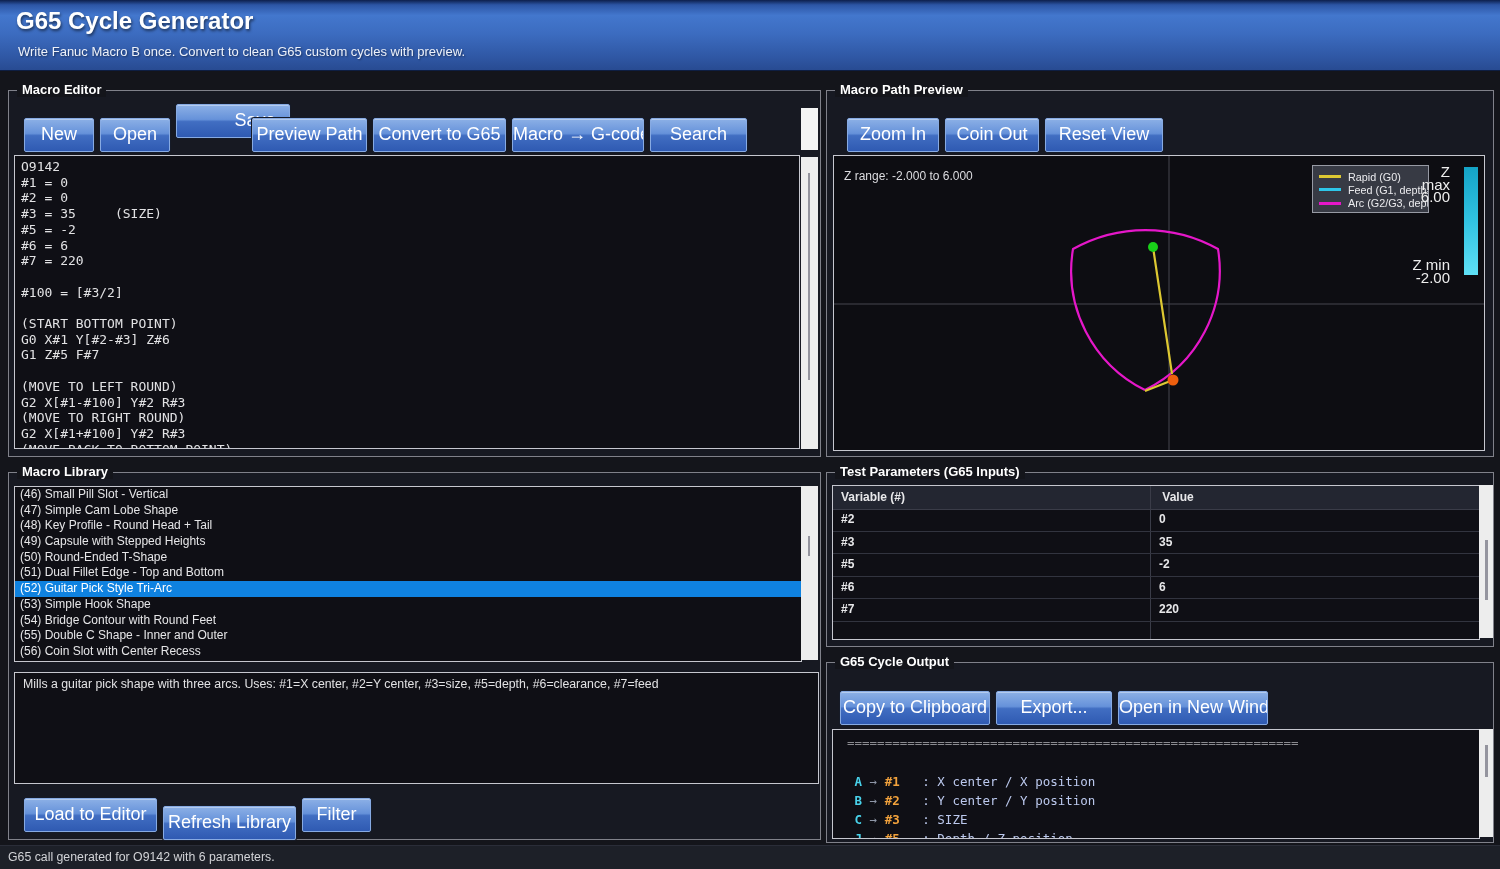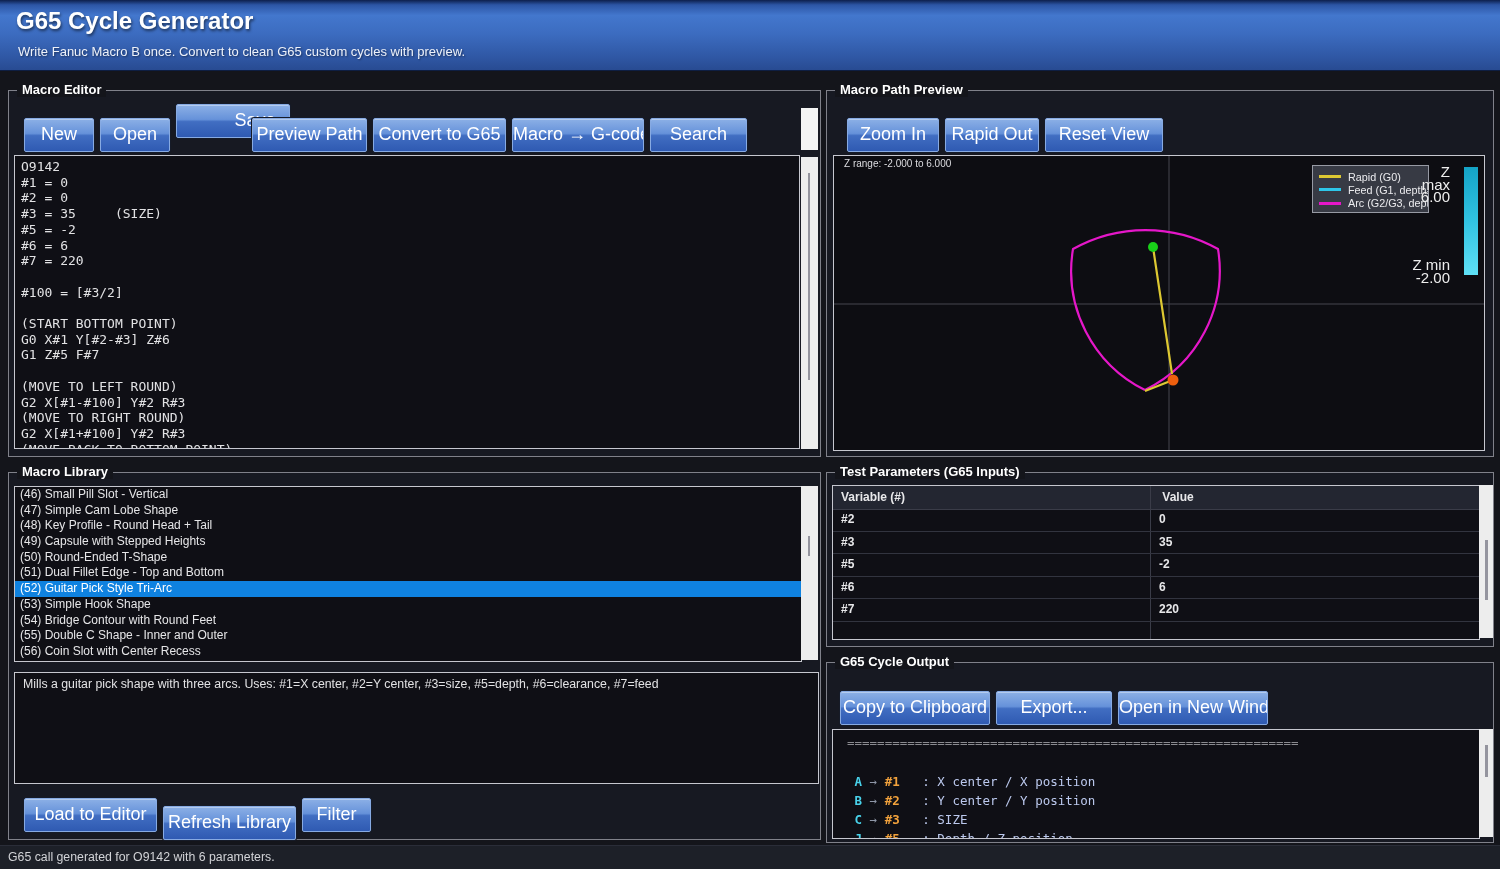--- a/index.html
+++ b/index.html
@@ -46,21 +46,21 @@
 
   
   .tbl-header{position:absolute;left:0;top:0;right:0;height:23px;background:#232631;
     border-bottom:1px solid #3a3c48;font-size:12px;font-weight:bold;line-height:23px;}
   .tbl-row{height:21.6px;line-height:21.6px;font-size:12px;font-weight:bold;border-bottom:1px solid #32343f;
     display:flex;}
   .cell-var{width:318px;border-right:1px solid #3a3c48;padding-left:8px;box-sizing:border-box;}
   .cell-val{flex:1;padding-left:8px;}
 
   
-  .zrange{position:absolute;left:10px;top:2px;font-size:10px;color:#dcdce0;}
+  .zrange{position:absolute;left:10px;top:13px;font-size:12px;color:#dcdce0;}
   .legend{position:absolute;width:117px;height:48px;background:rgba(62,65,75,.88);
     border:1px solid #979aa4;padding:4px 0 0 6px;box-sizing:border-box;overflow:hidden;z-index:4;}
   .legend-row{display:flex;align-items:center;height:13.3px;white-space:nowrap;}
   .legend-swatch{width:22px;height:3px;margin-right:7px;flex:none;}
   .legend-label{font-size:10.8px;color:#ebebee;}
   .zlabel{position:absolute;width:40px;text-align:right;font-size:15px;line-height:12.5px;
     color:#eeeeee;z-index:5;}
   .colorbar{position:absolute;width:14px;height:108px;
     background:linear-gradient(180deg,#14a3c6 0%,#31c3e2 50%,#5fe0f6 100%);}
 
@@ -122,21 +122,21 @@
 
   <div class="sb-thumbblock" style="left:801px;top:108px;width:17px;height:42px;"></div>
   <div class="sb-track" style="left:801px;top:157px;width:17px;height:292px;">
     <div class="sb-groove" style="left:7px;top:16px;width:2px;height:207px;"></div>
   </div>
 
   <div class="panel" style="left:826px;top:90px;width:666px;height:365px;">
     <div class="ptitle">Macro Path Preview</div>
   </div>
   <div class="btn" style="left:847px;top:118px;width:90px;">Zoom In</div>
-  <div class="btn" style="left:945px;top:118px;width:92px;">Rapid Out</div>
+  <div class="btn" style="left:945px;top:118px;width:92px;">Coin Out</div>
   <div class="btn" style="left:1045px;top:118px;width:116px;">Reset View</div>
 
   <div class="darkbox" style="left:833px;top:155px;width:650px;height:294px;background:#0d0d12;">
     <div class="zrange">Z range: -2.000 to 6.000</div>
     <svg width="650" height="294" style="position:absolute;left:0;top:0;">
       <line x1="335" y1="0" x2="335" y2="294" stroke="#46464e" stroke-width="1"></line>
       <line x1="0" y1="148" x2="650" y2="148" stroke="#46464e" stroke-width="1"></line>
       <path d="M311,234 A133,133 0 0 1 239,93 A148,148 0 0 1 384,93 A133,133 0 0 1 311,234" fill="none" stroke="#e517c9" stroke-width="2.2" stroke-linejoin="round"></path>
       <path d="M319,91 L338,218 M311,235 L339,224" fill="none" stroke="#ddc832" stroke-width="2.2"></path>
       <circle cx="319" cy="91" r="5" fill="#19cf19"></circle>

